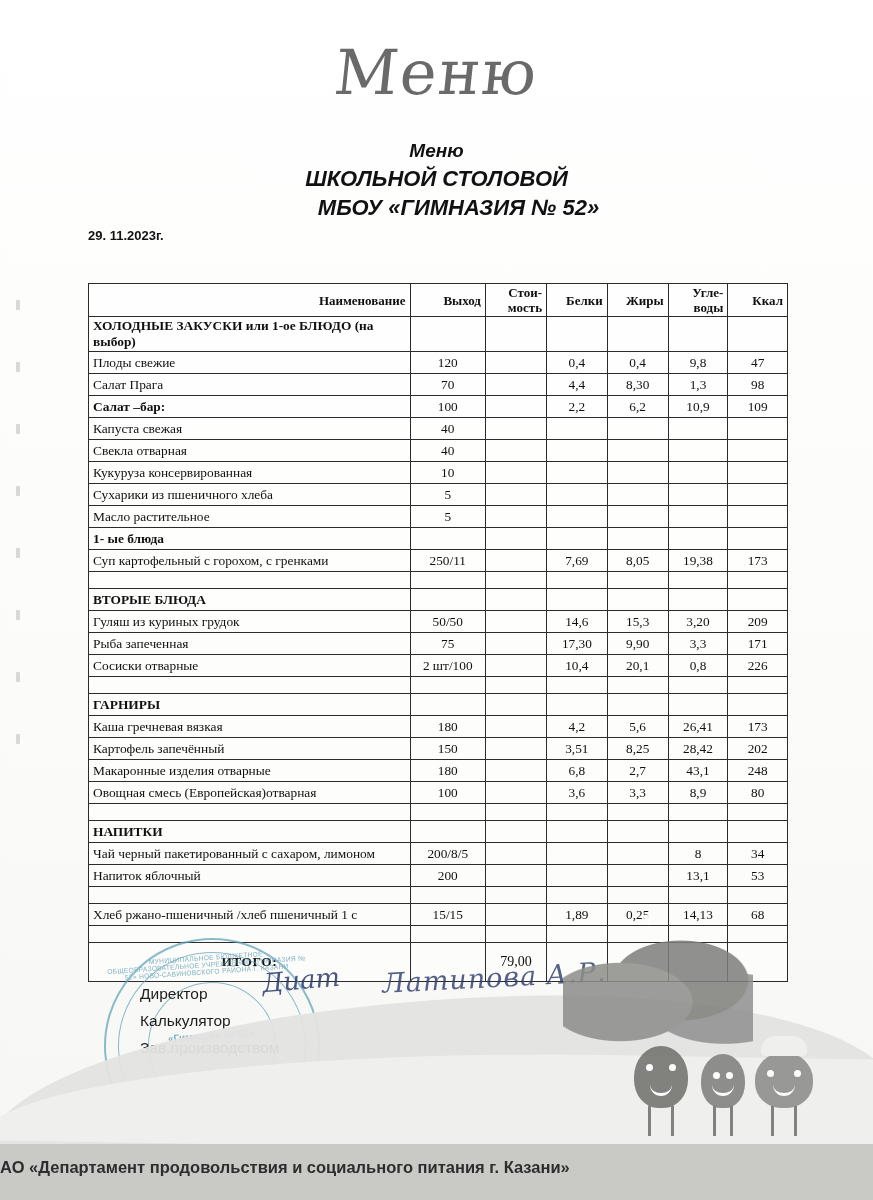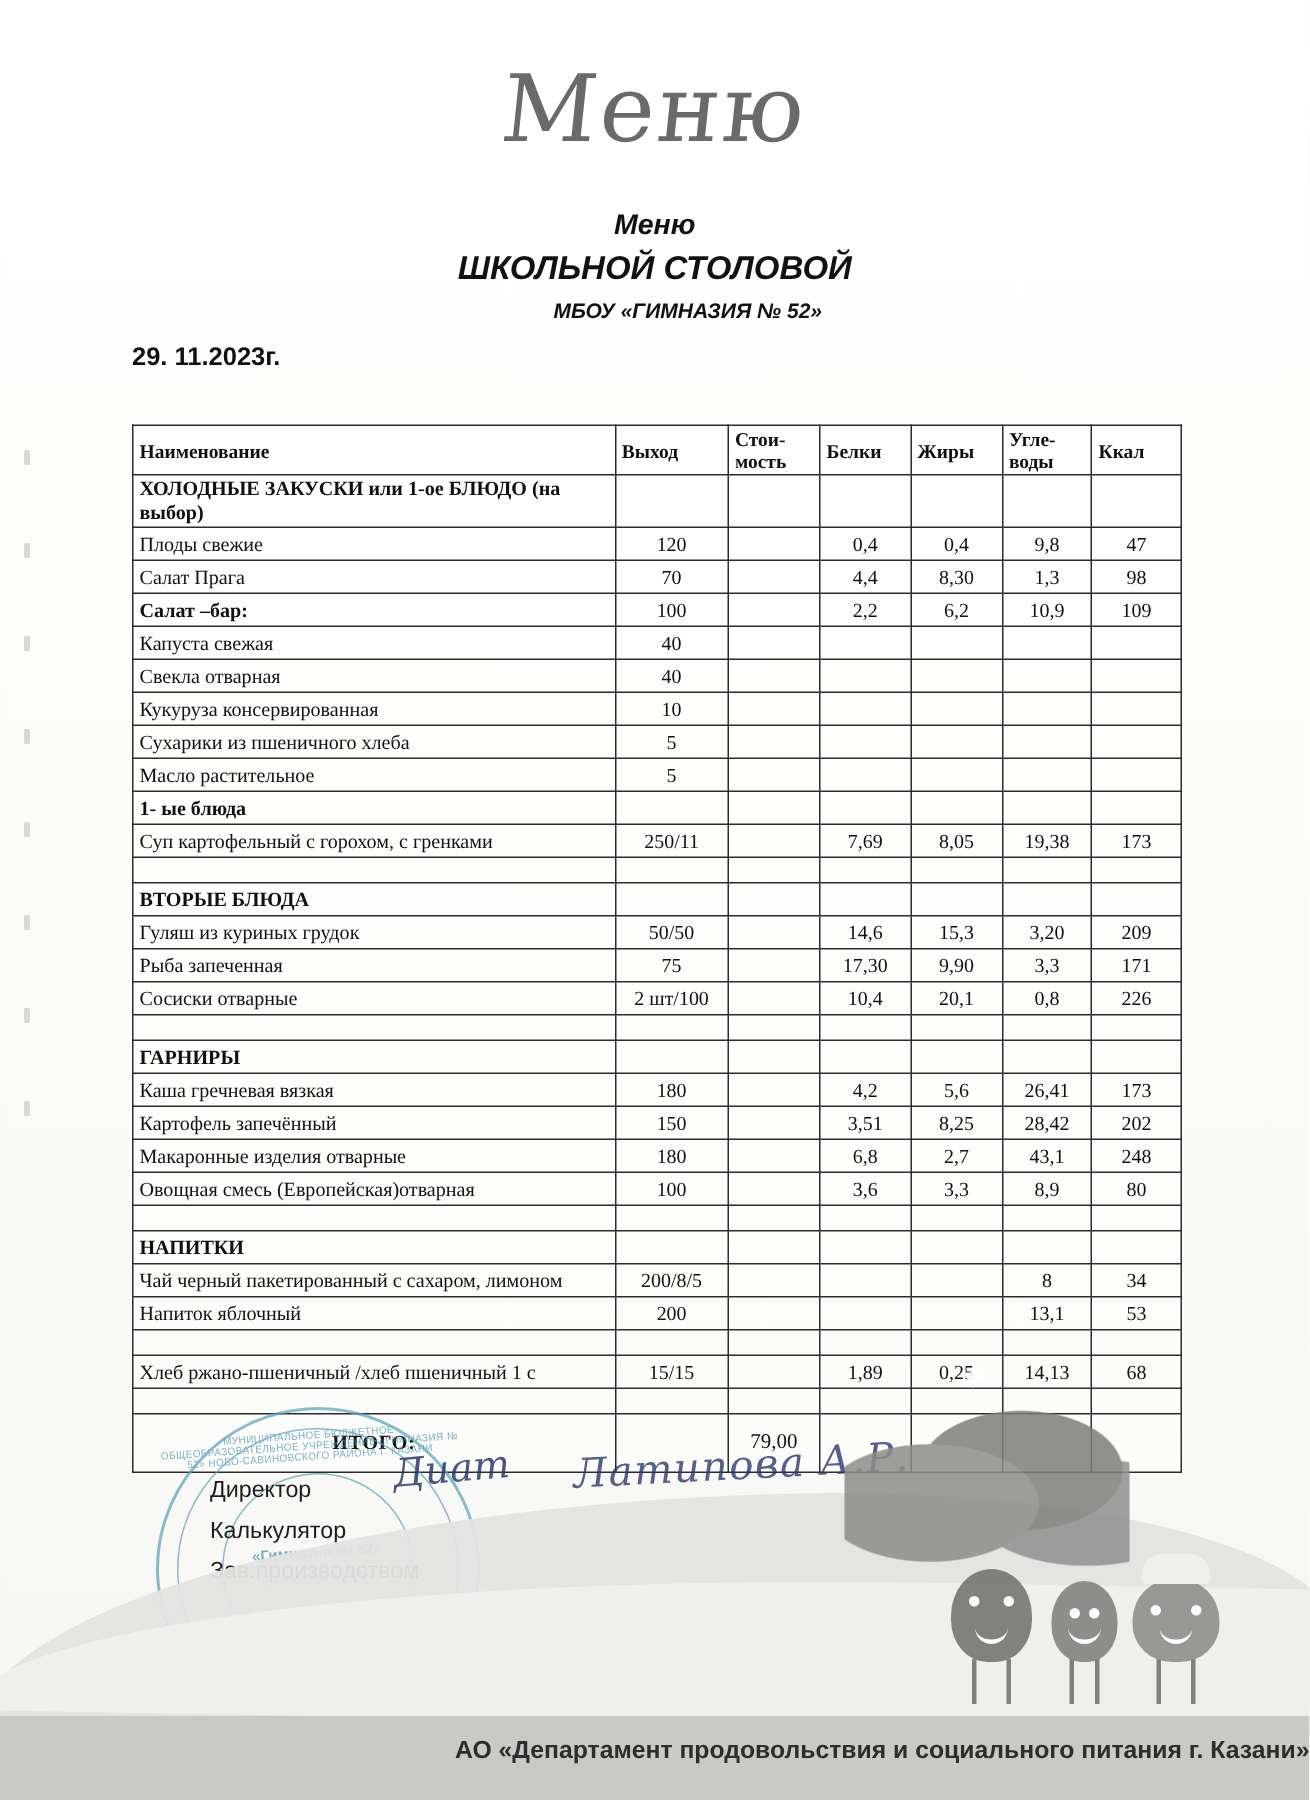--- a/index.html
+++ b/index.html
@@ -36,43 +36,43 @@
     opacity:.82;
   }
   .title-block{
     position:absolute;top:138px;left:0;right:0;text-align:center;
     font-family:"Liberation Sans", sans-serif;
     font-weight:bold;font-style:italic;
     color:#111;
   }
   .title-block .l1{font-size:19px;line-height:26px;}
   .title-block .l2{font-size:22px;line-height:29px;font-style:italic;}
-  .title-block .l3{font-size:14px;line-height:29px;margin-left:44px;}
+  .title-block .l3{font-size:22px;line-height:29px;margin-left:44px;}
   .doc-date{
     position:absolute;top:228px;left:88px;
     font-family:"Liberation Sans", sans-serif;
-    font-weight:bold;font-size:17px;color:#111;
+    font-weight:bold;font-size:13px;color:#111;
   }
 
   
   .menu-table{
     position:absolute;top:283px;left:88px;width:700px;
     border-collapse:collapse;
     font-size:13.3px;
     color:#101010;
     background:rgba(255,255,255,.55);
   }
   .menu-table th,.menu-table td{
     border:1px solid #2b2b2b;
     padding:1px 4px;
     height:19px;
     vertical-align:middle;
   }
   .menu-table th{
-    font-weight:bold;text-align:left;font-size:13px;line-height:15px;
+    font-weight:bold;text-align:right;font-size:13px;line-height:15px;
   }
   .c-name{width:352px;text-align:left;padding-left:8px;}
   .c-out{width:72px;text-align:center;}
   .c-cost{width:56px;text-align:center;}
   .c-num{width:55px;text-align:center;}
   td.c-name{font-size:13.4px;}
   .hdr-name{text-align:center;}
   .sec{font-weight:bold;}
   .indent{padding-left:26px;}
   .blank-row td{height:14px;}
@@ -146,21 +146,21 @@
   .hill2{
     position:absolute;left:-20px;right:-20px;bottom:52px;height:96px;
     background:#efefed;
     border-top-left-radius:70% 100%;
     transform:rotate(1deg);
   }
   .footer-bar{
     position:absolute;left:0;right:0;bottom:0;height:56px;background:#c9c9c6;
   }
   .footer-bar .txt{
-    position:absolute;left:0;right:0;top:14px;text-align:right;
+    position:absolute;left:0;right:0;top:14px;text-align:left;
     font-family:"Liberation Sans", sans-serif;
     font-weight:bold;font-size:16.5px;color:#2d2d2d;
   }
   .tree{
     position:absolute;right:120px;bottom:150px;width:190px;height:120px;
     background:radial-gradient(ellipse at 30% 60%,#8d8d8a 0 38%,transparent 39%),
                radial-gradient(ellipse at 62% 42%,#7e7e7b 0 40%,transparent 41%),
                radial-gradient(ellipse at 85% 65%,#909090 0 32%,transparent 33%);
     opacity:.85;
   }

